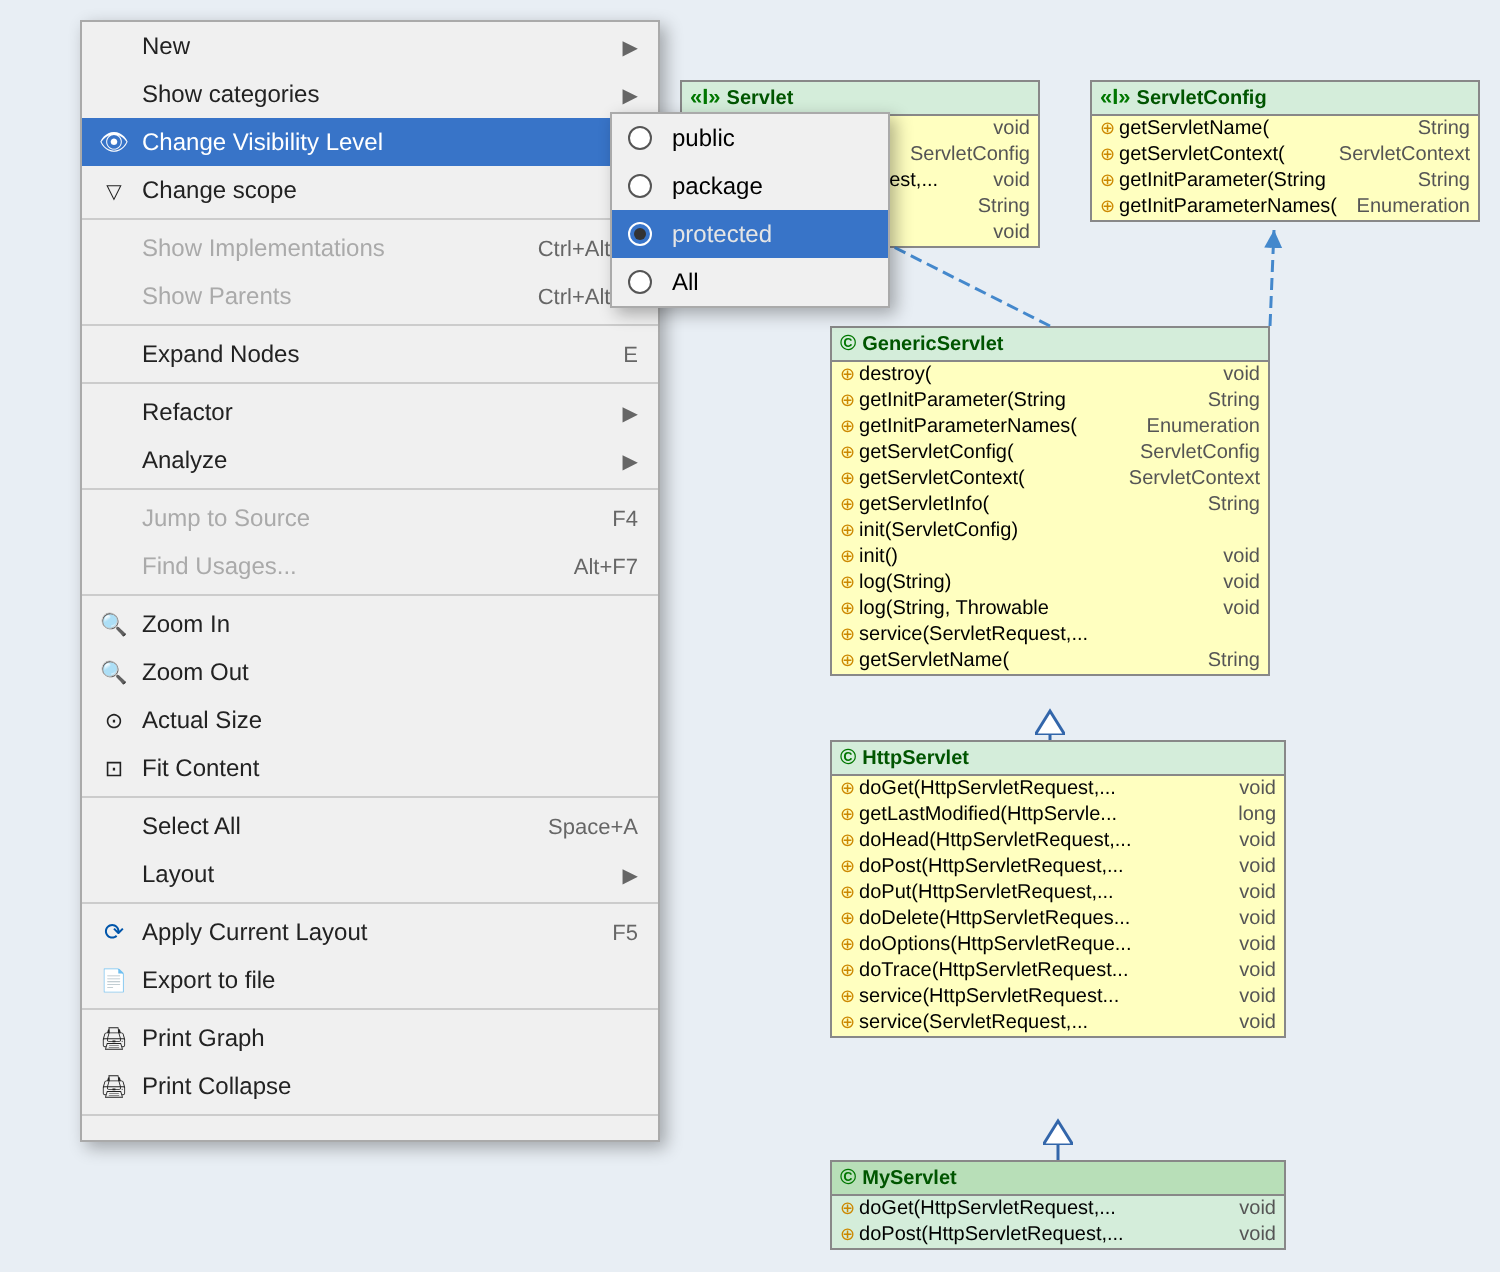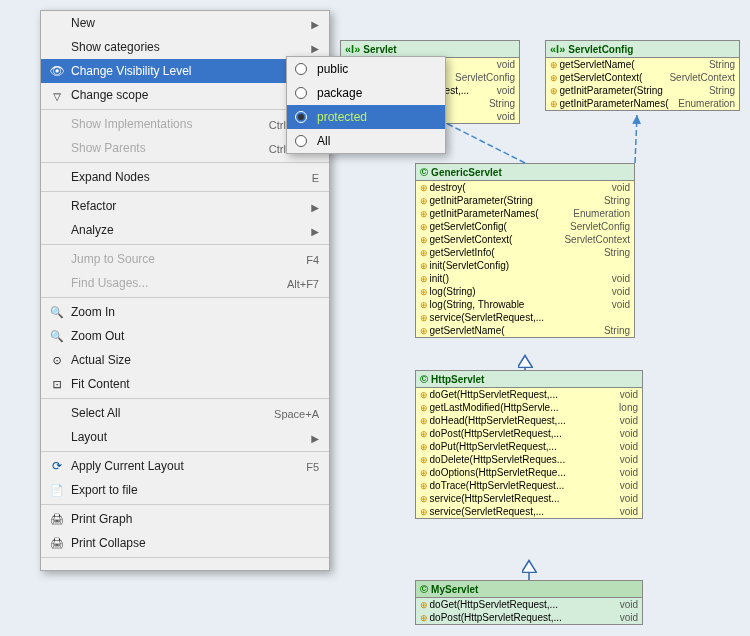--- a/index.html
+++ b/index.html
@@ -126,25 +126,25 @@
     }
     .menu-separator {
       border-top: 1px solid #ccc;
       margin: 2px 0;
     }
 
     
     .submenu {
       position: absolute;
       top: 56px;
-      left: 286px;
+      left: 305px;
       background: #f0f0f0;
       border: 1px solid #aaa;
       box-shadow: 3px 3px 8px rgba(0,0,0,0.3);
-      width: 160px;
+      width: 140px;
       z-index: 101;
     }
     .submenu-item {
       padding: 5px 10px 5px 30px;
       cursor: pointer;
       display: flex;
       align-items: center;
       gap: 6px;
       position: relative;
     }
@@ -162,21 +162,21 @@
     }
     .submenu-item .radio.filled::after {
       content: '';
       width: 6px;
       height: 6px;
       border-radius: 50%;
       background: #333;
     }
     .submenu-item.highlighted-sub {
       background: #3874c8;
-      color: #bef264;
+      color: #e5e5e5;
     }
     .submenu-item.highlighted-sub .radio {
       border-color: white;
       background: transparent;
     }
   </style>
 </head>
 <body>
 
 <div class="diagram-area">

